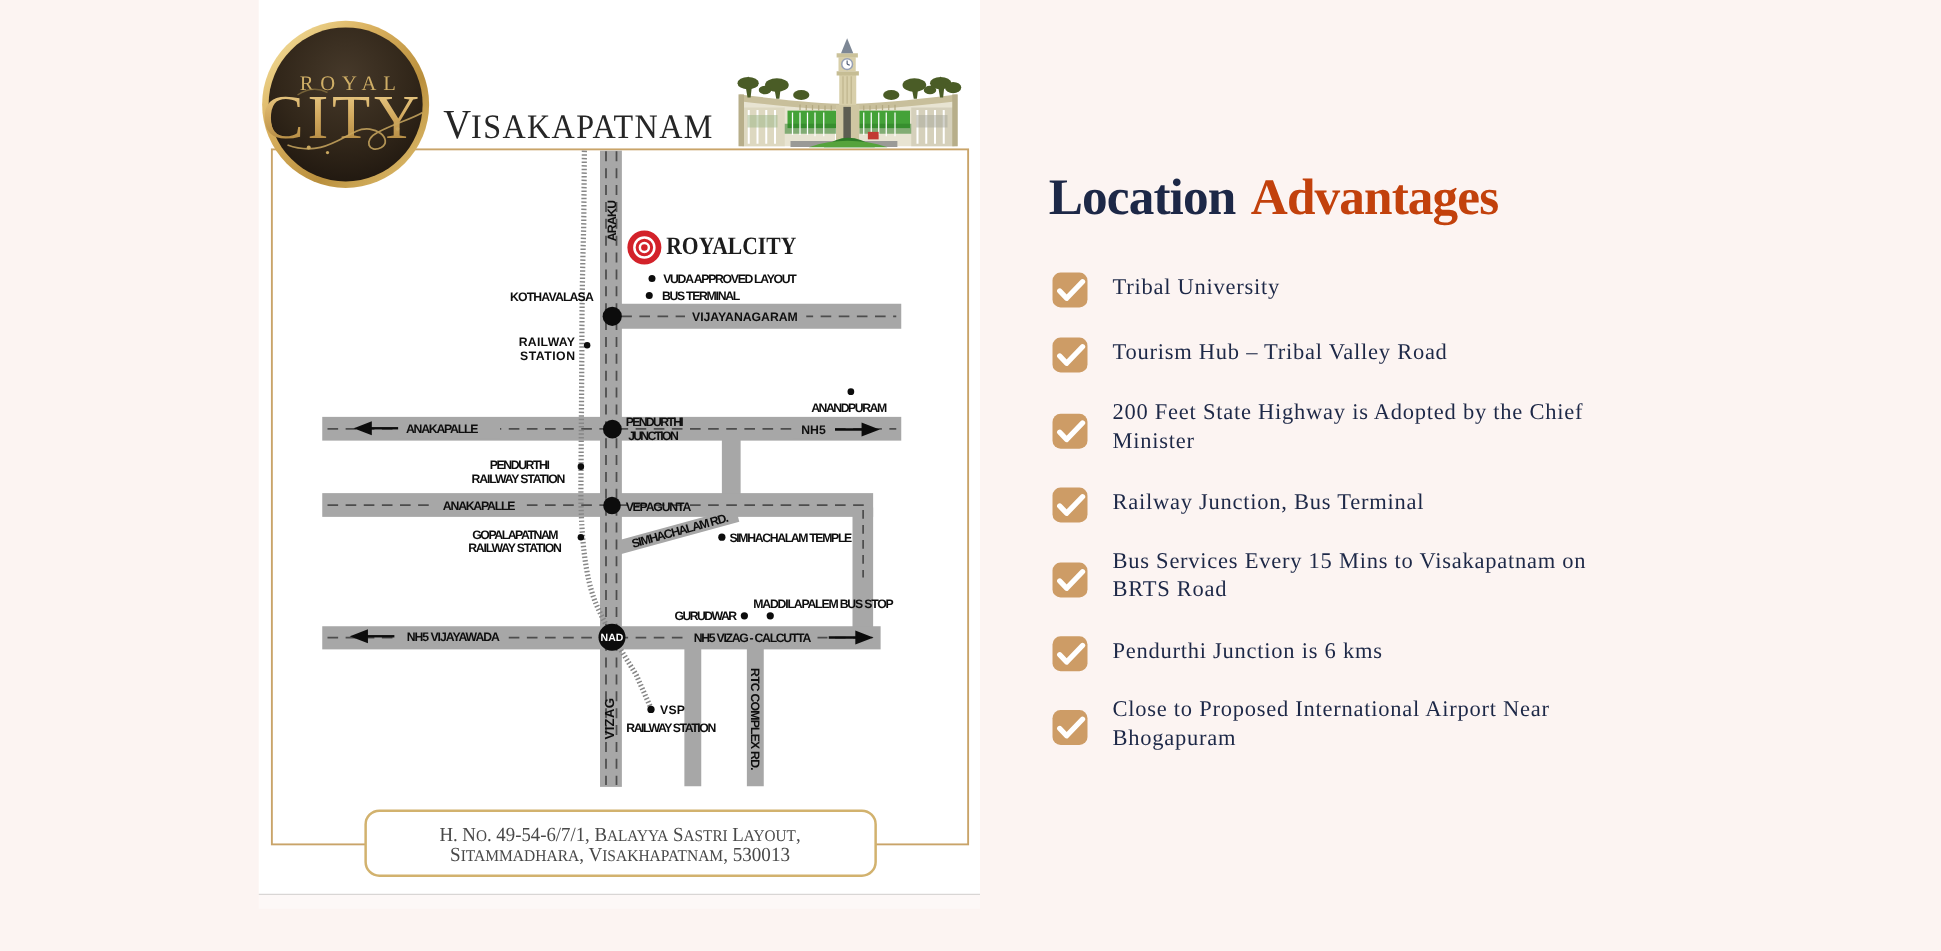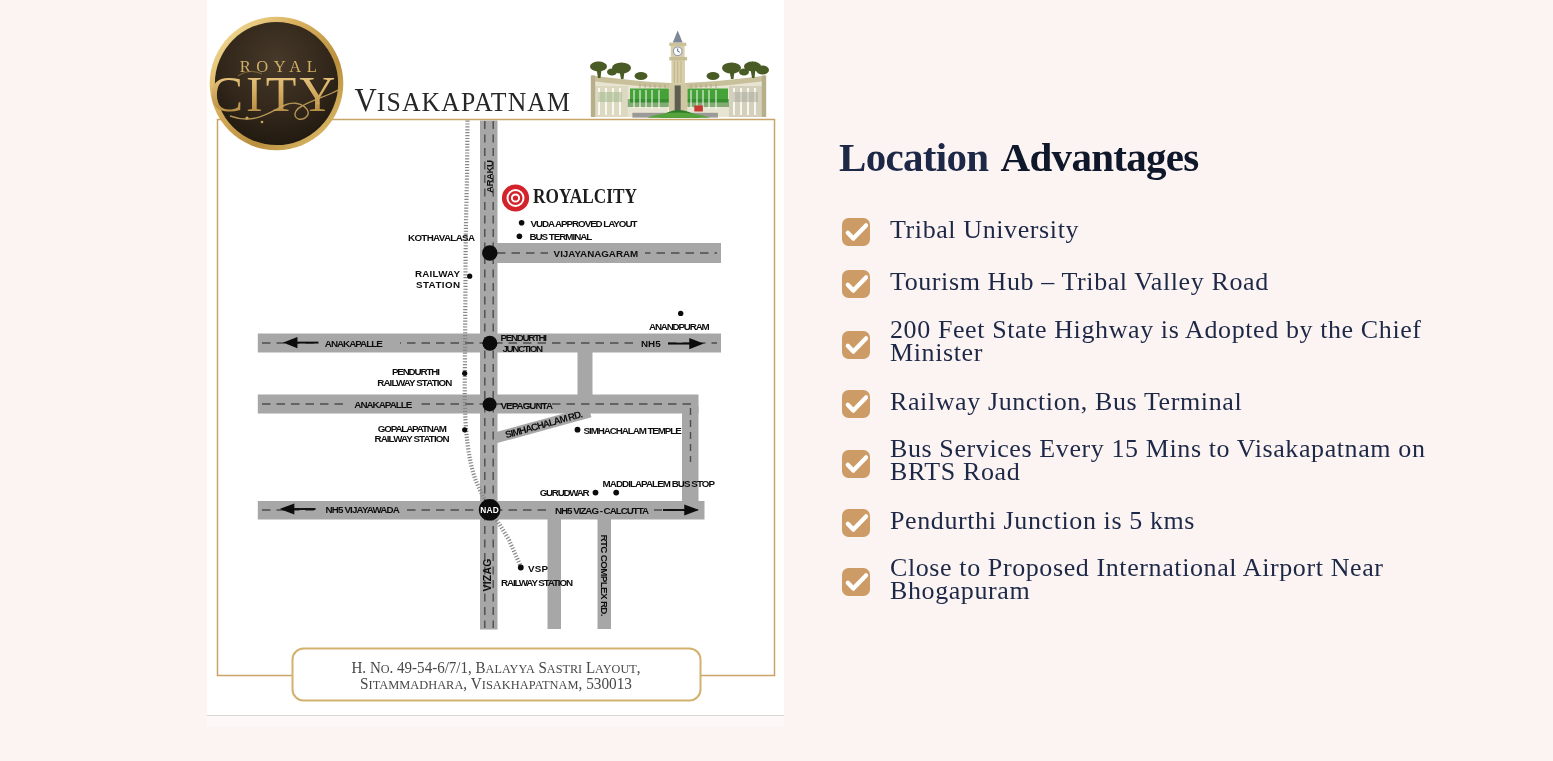--- a/index.html
+++ b/index.html
@@ -2,25 +2,25 @@
 <html><head>
 <meta charset="utf-8">
 <style>
   html,body{margin:0;padding:0;}
   body{width:1553px;height:761px;background:#fcf4f2;font-family:"Liberation Sans",sans-serif;position:relative;overflow:hidden;}
   .panel{position:absolute;left:207px;top:0;width:577px;height:715px;background:#ffffff;border-bottom:1px solid #d9d6d5;}
   .panel-shadow{position:absolute;left:207px;top:716px;width:577px;height:11px;background:#fdf8f7;}
   .mapsvg{position:absolute;left:0;top:0;width:785px;height:761px;}
   .right{position:absolute;left:839px;top:0;width:714px;height:761px;}
   h1.title{position:absolute;left:0;top:132.8px;margin:0;font-family:"Liberation Serif",serif;font-weight:bold;font-size:41px;letter-spacing:-0.7px;word-spacing:5px;color:#1d2847;white-space:nowrap;}
-  h1.title .tan{color:#0f172a;}
+  h1.title .tan{color:#c2410c;}
   .item{position:absolute;left:2.6px;}
   .cb{position:absolute;left:0;top:0;width:28px;height:28px;background:#cd9c66;border-radius:6.5px;}
   .cb svg{position:absolute;left:0;top:0;}
-  .itxt{position:absolute;left:48.4px;font-size:26px;line-height:23px;letter-spacing:0.6px;font-family:"Liberation Serif",serif;color:#1d2847;white-space:nowrap;}
+  .itxt{position:absolute;left:48.4px;font-size:18px;line-height:23px;letter-spacing:0.6px;font-family:"Liberation Serif",serif;color:#1d2847;white-space:nowrap;}
 </style>
 </head>
 <body>
 <div class="panel"></div>
 <div class="panel-shadow"></div>
 <div class="right">
   <h1 class="title">Location <span class="tan">Advantages</span></h1>
   <div class="item" id="i1" style="top:218.3px">
       <span class="cb">
         <svg width="28" height="28" viewBox="0 0 28 28">
@@ -60,21 +60,21 @@
         </svg>
       </span>
       <div class="itxt" style="top:-12.6px">Bus Services Every 15 Mins to Visakapatnam on<br>BRTS Road</div>
     </div>
   <div class="item" id="i6" style="top:508.8px">
       <span class="cb">
         <svg width="28" height="28" viewBox="0 0 28 28">
           <polyline points="5.8,14.8 11.3,20.6 24,7.4" fill="none" stroke="#ffffff" stroke-width="4.3" stroke-linecap="round" stroke-linejoin="round"></polyline>
         </svg>
       </span>
-      <div class="itxt" style="top:-0.3px">Pendurthi Junction is 5 kms</div>
+      <div class="itxt" style="top:-0.3px">Pendurthi Junction is 6 kms</div>
     </div>
   <div class="item" id="i7" style="top:568.4px">
       <span class="cb">
         <svg width="28" height="28" viewBox="0 0 28 28">
           <polyline points="5.8,14.8 11.3,20.6 24,7.4" fill="none" stroke="#ffffff" stroke-width="4.3" stroke-linecap="round" stroke-linejoin="round"></polyline>
         </svg>
       </span>
       <div class="itxt" style="top:-12.6px">Close to Proposed International Airport Near<br>Bhogapuram</div>
     </div>
 </div>

